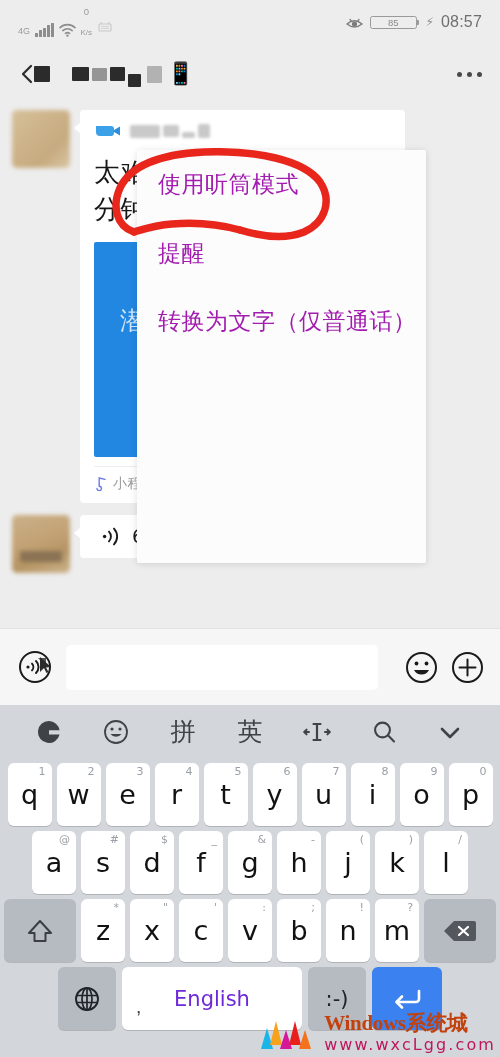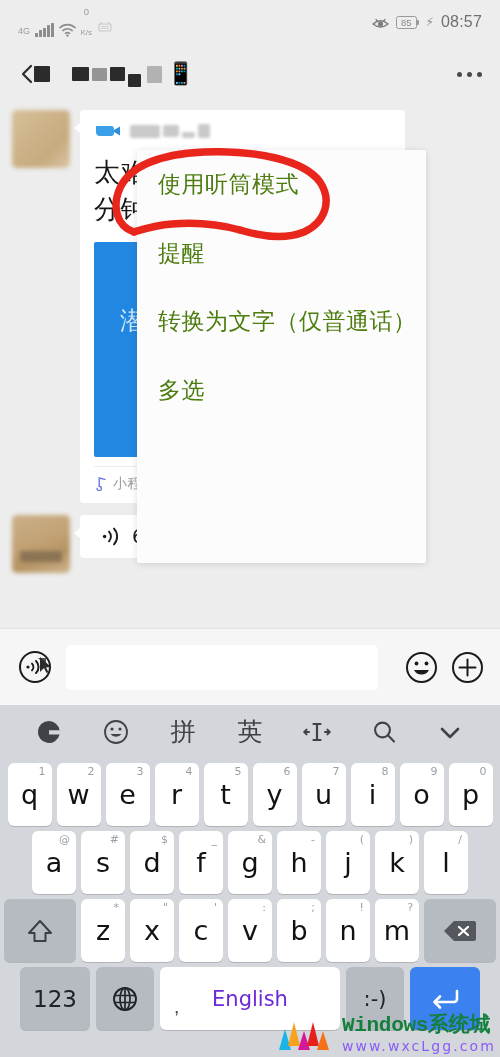--- a/index.html
+++ b/index.html
@@ -29,21 +29,21 @@
   .bars i:nth-child(4){height:11.5px;}
   .bars i:nth-child(5){height:14px;}
   .wifi{width:17px;height:14px;position:relative;}
   .kbps{display:flex;flex-direction:column;align-items:center;line-height:1;}
   .kbps .n{font-size:9.5px;color:#9a9a9a;}
   .kbps .u{font-size:8px;color:#9a9a9a;margin-top:12px;}
   .mini-ico{opacity:.55;}
   .eye{width:17px;height:13px;}
   .batt{
     border:1.4px solid #9a9a9a;border-radius:2.5px;
-    font-size:9.5px;color:#8a8a8a;padding:0 4px;
+    font-size:9.5px;color:#8a8a8a;padding:0 17px;
     height:13px;line-height:11px;position:relative;
   }
   .batt:after{content:"";position:absolute;right:-3.2px;top:3.3px;width:2px;height:5px;background:#9a9a9a;border-radius:0 1px 1px 0;}
   .bolt{font-size:12px;color:#8a8a8a;margin-left:2px;}
   .clock{font-size:16px;color:#6f6f6f;letter-spacing:.2px;}
 
   
   .chat-header{
     position:absolute;left:0;top:44px;width:500px;height:60px;
     background:#ededed;display:flex;align-items:center;padding:0 18px;
@@ -123,21 +123,21 @@
 
   
   .ctx-menu{
     position:absolute;left:137px;top:150px;width:289px;height:413px;
     background:#fcfcfc;border-radius:2px;
     box-shadow:0 1px 7px rgba(0,0,0,.13);
     z-index:30;display:flex;flex-direction:column;
   }
   .ctx-item{
     height:68.8px;display:flex;align-items:center;padding-left:21px;
-    font-size:23px;color:#4d7c0f;letter-spacing:.5px;
+    font-size:23px;color:#a21caf;letter-spacing:.5px;
     font-family:Liberation Sans, sans-serif;white-space:nowrap;
   }
 
   
   .annot{
     position:absolute;left:108px;top:148px;width:228px;height:98px;
     z-index:40;pointer-events:none;
   }
 
   
@@ -192,23 +192,23 @@
   .key.emo .ltr{font-size:21px;color:#20242a;}
   .key.enter{width:70px;height:63px;background:#3b82f0;}
 
   
   .watermark{
     position:absolute;right:4px;bottom:4px;z-index:60;
     display:flex;align-items:center;gap:7px;
   }
   .wm-logo{width:58px;height:33px;flex:none;}
   .wm-txt{display:flex;flex-direction:column;line-height:1;}
-  .wm-t1{font-size:21px;font-weight:bold;color:#15803d;letter-spacing:-.3px;
-    font-family:Liberation Mono, monospace;}
-  .wm-t2{font-size:14px;color:#8b5cf6;letter-spacing:2.1px;margin-top:3px;
+  .wm-t1{font-size:21px;font-weight:bold;color:#c2410c;letter-spacing:-.3px;
+    font-family:Liberation Serif, serif;}
+  .wm-t2{font-size:16px;color:#be185d;letter-spacing:2.1px;margin-top:3px;
     font-family:"DejaVu Sans","Liberation Sans",sans-serif;}
 </style>
 </head>
 <body>
 
 <div class="statusbar">
   <div class="sb-left">
     <span class="net-type">4G</span>
     <span class="bars">
         <i></i>
@@ -325,21 +325,20 @@
     </div>
     <span class="unread-dot"></span>
   </div>
 
 </div>
 
 <div class="ctx-menu">
   <div class="ctx-item">使用听筒模式</div>
   <div class="ctx-item">提醒</div>
   <div class="ctx-item">转换为文字（仅普通话）</div>
-  <div class="ctx-item">多选</div>
 </div>
 
 <div class="annot">
   <svg viewBox="0 0 228 98" width="228" height="98">
     <path d="M26 84 C8 78 4 58 12 40 C22 18 52 6 96 4 C148 2 196 12 212 34
              C224 52 218 74 196 84 C176 92 152 88 132 82" fill="none" stroke="#e8261c" stroke-width="7.5" stroke-linecap="round" stroke-linejoin="round"></path>
     <path d="M132 82 C110 76 88 74 64 76 C48 77 36 81 26 84" fill="none" stroke="#e8261c" stroke-width="7.5" stroke-linecap="round"></path>
   </svg>
 </div>
 
@@ -528,23 +527,20 @@
       </span>
     <span class="key fn bksp">
       <svg viewBox="0 0 36 26" width="36" height="26">
         <path d="M12 3 H32 A2 2 0 0 1 34 5 V21 A2 2 0 0 1 32 23 H12 L2 13 Z" fill="#54585e"></path>
         <path d="M17 9 L26 17 M26 9 L17 17" stroke="#fff" stroke-width="2.2" stroke-linecap="round"></path>
       </svg>
     </span>
   </div>
 
   <div class="kb-row row4">
-    <span class="key num">
-        <span class="ltr">123</span>
-      </span>
     <span class="key globe">
       <svg viewBox="0 0 30 30" width="30" height="30">
         <circle cx="15" cy="15" r="11" fill="none" stroke="#20242a" stroke-width="1.9"></circle>
         <ellipse cx="15" cy="15" rx="5" ry="11" fill="none" stroke="#20242a" stroke-width="1.7"></ellipse>
         <path d="M4.4 11.5 H25.6 M4.4 18.5 H25.6 M15 4 V26" stroke="#20242a" stroke-width="1.7"></path>
       </svg>
     </span>
     <span class="key space">
       <span class="space-comma">,</span>
       <span class="space-lbl">English</span>

